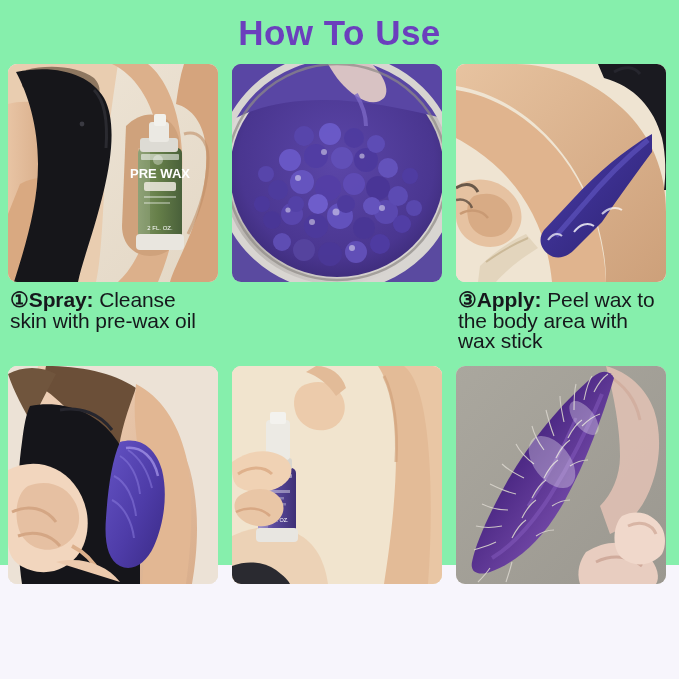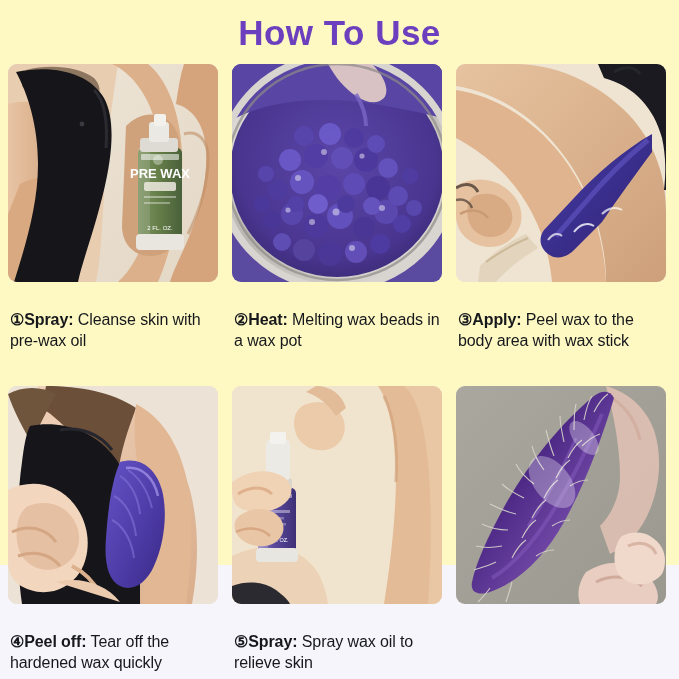--- a/index.html
+++ b/index.html
@@ -10,21 +10,21 @@
     width: 679px;
     height: 679px;
     background: #f7f5fc;
     font-family: "Liberation Sans", sans-serif;
     overflow: hidden;
   }
   .page {
     position: relative;
     width: 679px;
     height: 565px;
-    background: #fef9c3;
+    background: #86efac;
     box-sizing: border-box;
   }
   .page-title {
     text-align: center;
     font-size: 35px;
     font-weight: bold;
     color: #6b3fbd;
     letter-spacing: 0.5px;
     margin: 0;
     padding-top: 10px;
@@ -45,28 +45,27 @@
   .photo {
     width: 210px;
     height: 218px;
     border-radius: 9px;
     overflow: hidden;
     position: relative;
     background: #e8e2d8;
   }
   .photo svg { display: block; }
   .caption {
-    font-size: 16px;
+    font-size: 21px;
     line-height: 20.5px;
     color: #16181c;
     padding: 8px 2px 0 2px;
     min-height: 84px;
     box-sizing: border-box;
     letter-spacing: -0.1px;
-    margin-top: 20px;
   }
   .caption .step {
     font-weight: bold;
   }
   .caption .rest {
     font-weight: normal;
   }
   .row2 .caption { min-height: 62px; }
 </style>
 </head>
@@ -196,23 +195,20 @@
             <circle cx="92" cy="88" r="3"></circle>
               <circle cx="130" cy="92" r="2.6"></circle>
               <circle cx="66" cy="114" r="3"></circle>
             <circle cx="120" cy="184" r="3"></circle>
               <circle cx="56" cy="146" r="2.6"></circle>
           </g>
           <ellipse cx="105" cy="108" rx="118" ry="116" fill="none" stroke="#d8d5d1" stroke-width="7"></ellipse>
           <ellipse cx="105" cy="108" rx="110" ry="108" fill="none" stroke="#8e8a86" stroke-width="2.5" opacity="0.7"></ellipse>
         </svg>
       </div>
-      <div class="caption">
-        <span class="step">②</span><span class="step">Heat:</span><span class="rest"> Melting wax beads in a wax pot</span>
-      </div>
     </div>
 
     <div class="cell">
       <div class="photo">
         <svg width="210" height="218" viewBox="0 0 210 218">
           <defs>
             <linearGradient id="skin3" x1="0" y1="0" x2="1" y2="1">
               <stop offset="0%" stop-color="#e7c3a0"></stop>
               <stop offset="100%" stop-color="#cda07a"></stop>
             </linearGradient>
@@ -279,23 +275,20 @@
             <path d="M120 84 C132 92 140 106 144 122"></path>
           </g>
           <path d="M118 82 C134 80 146 92 150 110" stroke="#a99aec" stroke-width="2.5" fill="none" opacity="0.7"></path>
           <path d="M0 104 C24 92 50 98 66 118 C82 138 84 166 72 186 C58 208 30 212 10 198 C0 190 0 180 0 170 Z" fill="#f2d6be"></path>
           <path d="M20 120 C40 112 60 120 68 138 C76 156 68 176 50 182 C32 188 14 178 10 160 C6 144 10 126 20 120 Z" fill="#e6c0a2"></path>
           <path d="M4 146 C20 138 38 142 48 156" stroke="#d4a684" stroke-width="3" fill="none"></path>
           <path d="M10 170 C26 164 42 168 52 180" stroke="#d4a684" stroke-width="3" fill="none"></path>
           <path d="M64 180 C76 186 86 196 92 208" stroke="#dcb08c" stroke-width="4" fill="none"></path>
           <path d="M48 196 C72 190 98 198 112 216" fill="#eccaae" stroke="none"></path>
         </svg>
-      </div>
-      <div class="caption">
-        <span class="step">④</span><span class="step">Peel off:</span><span class="rest"> Tear off the hardened wax quickly</span>
       </div>
     </div>
 
     <div class="cell row2">
       <div class="photo">
         <svg width="210" height="218" viewBox="0 0 210 218">
           <defs>
             <linearGradient id="skin5" x1="0" y1="0" x2="1" y2="0">
               <stop offset="0%" stop-color="#f3d9c0"></stop>
               <stop offset="100%" stop-color="#dcb694"></stop>
@@ -326,23 +319,20 @@
             <rect x="32" y="137" width="22" height="2.5" fill="#ffffff" opacity="0.3"></rect>
             <text x="45" y="156" font-family="Liberation Sans, sans-serif" font-size="5.5" fill="#ffffff" text-anchor="middle">2 FL. OZ.</text>
           </g>
           <path d="M0 96 C16 84 36 82 50 90 C60 96 62 106 56 114 C46 126 24 130 8 122 C0 118 0 108 0 96 Z" fill="#f0d2b4"></path>
           <path d="M6 108 C18 100 32 100 40 108" stroke="#dfb18c" stroke-width="3" fill="none"></path>
           <path d="M10 128 C24 120 40 122 48 132 C54 140 52 150 44 156 C32 164 14 160 6 150 C0 142 2 132 10 128 Z" fill="#e9c6a6"></path>
           <path d="M4 146 C16 140 30 142 38 150" stroke="#d8a884" stroke-width="2.5" fill="none"></path>
           <path d="M70 20 C86 12 102 16 110 30 C116 42 112 56 100 62 C86 68 70 62 64 48 C60 36 62 26 70 20 Z" fill="#eccbab"></path>
           <path d="M84 0 C98 0 110 8 114 22 L104 30 C96 18 86 10 74 6 Z" fill="#e2bb98"></path>
         </svg>
-      </div>
-      <div class="caption">
-        <span class="step">⑤</span><span class="step">Spray:</span><span class="rest"> Spray wax oil to relieve skin</span>
       </div>
     </div>
 
     <div class="cell row2">
       <div class="photo">
         <svg width="210" height="218" viewBox="0 0 210 218">
           <defs>
             <linearGradient id="bg6" x1="0" y1="0" x2="1" y2="1">
               <stop offset="0%" stop-color="#aaa79e"></stop>
               <stop offset="100%" stop-color="#9b9890"></stop>

